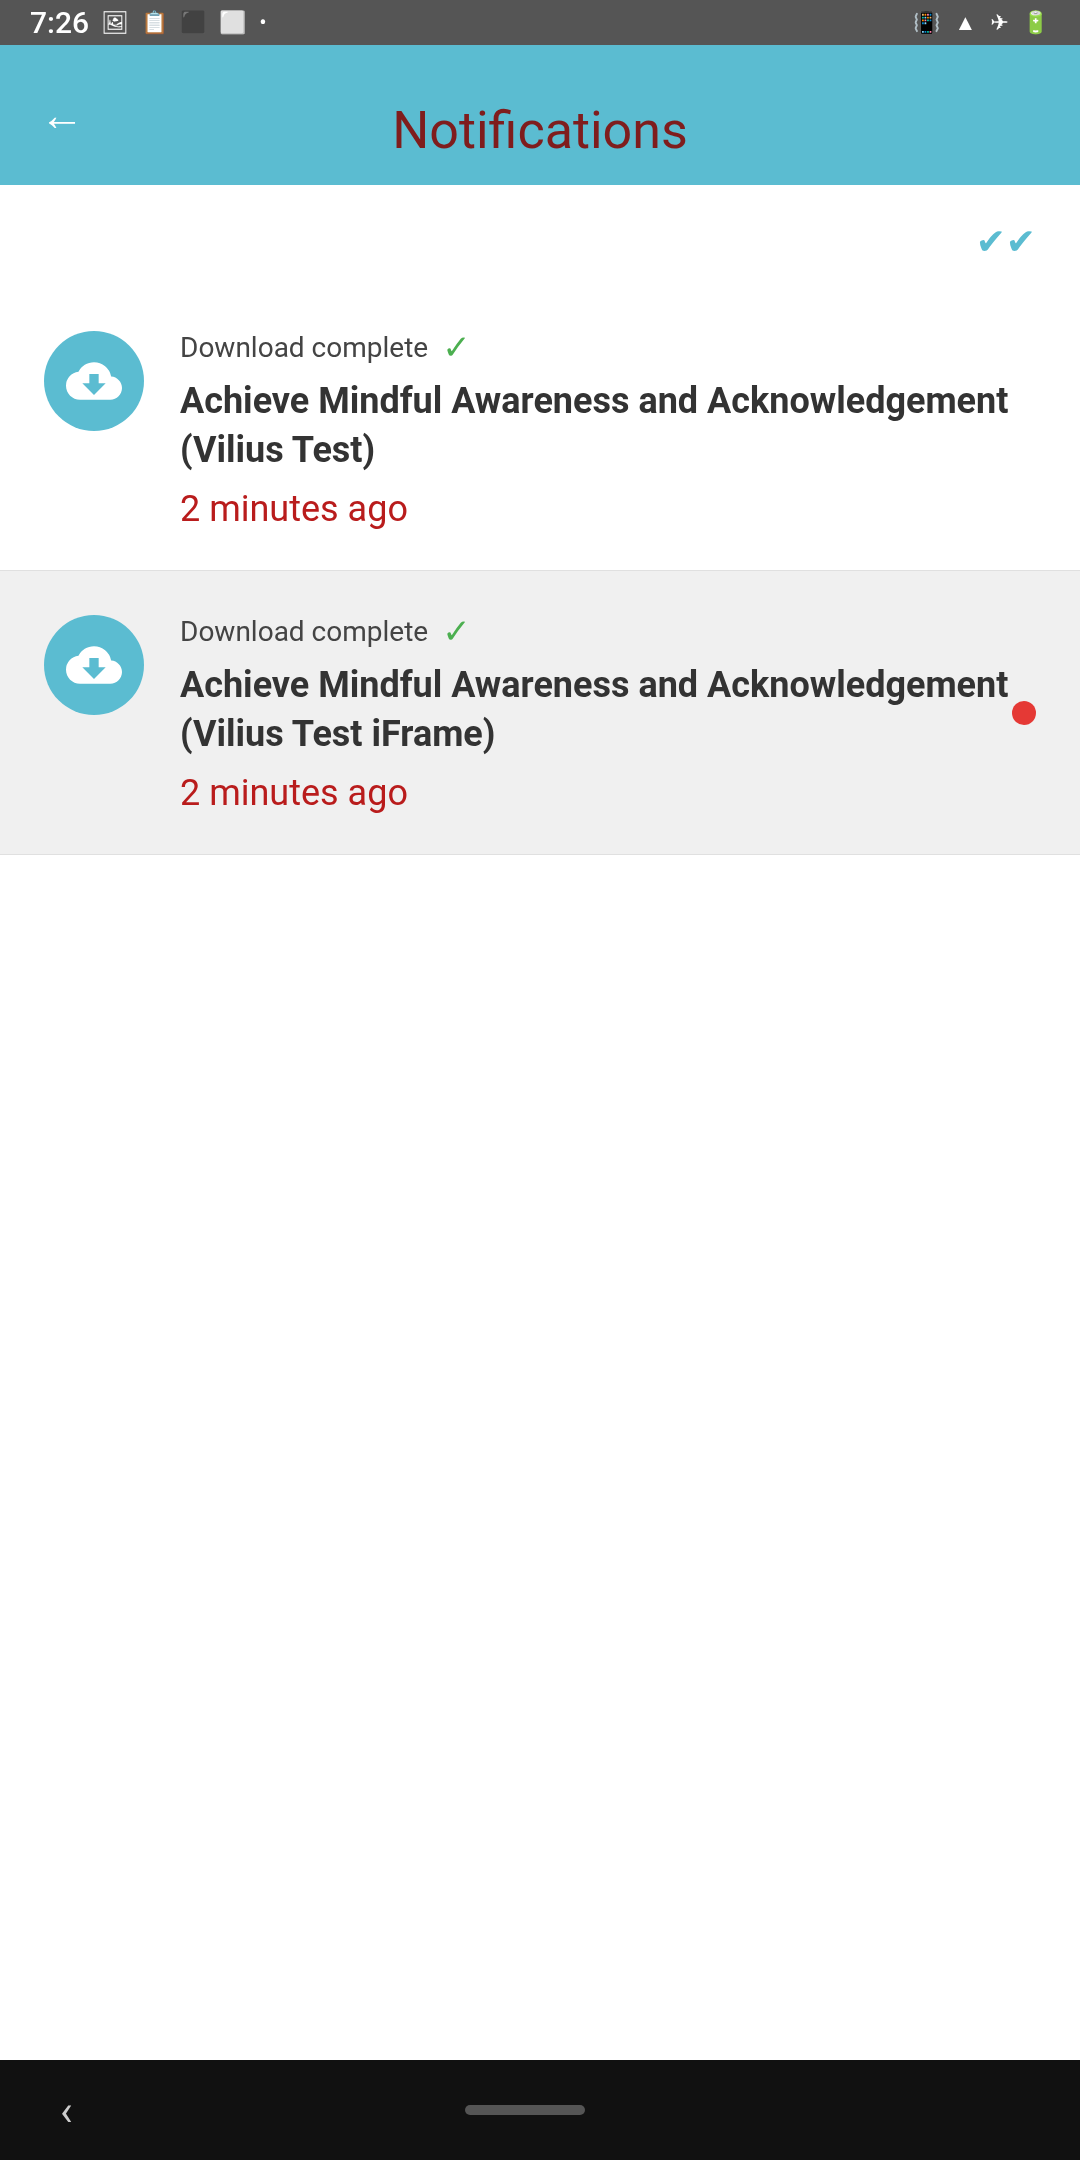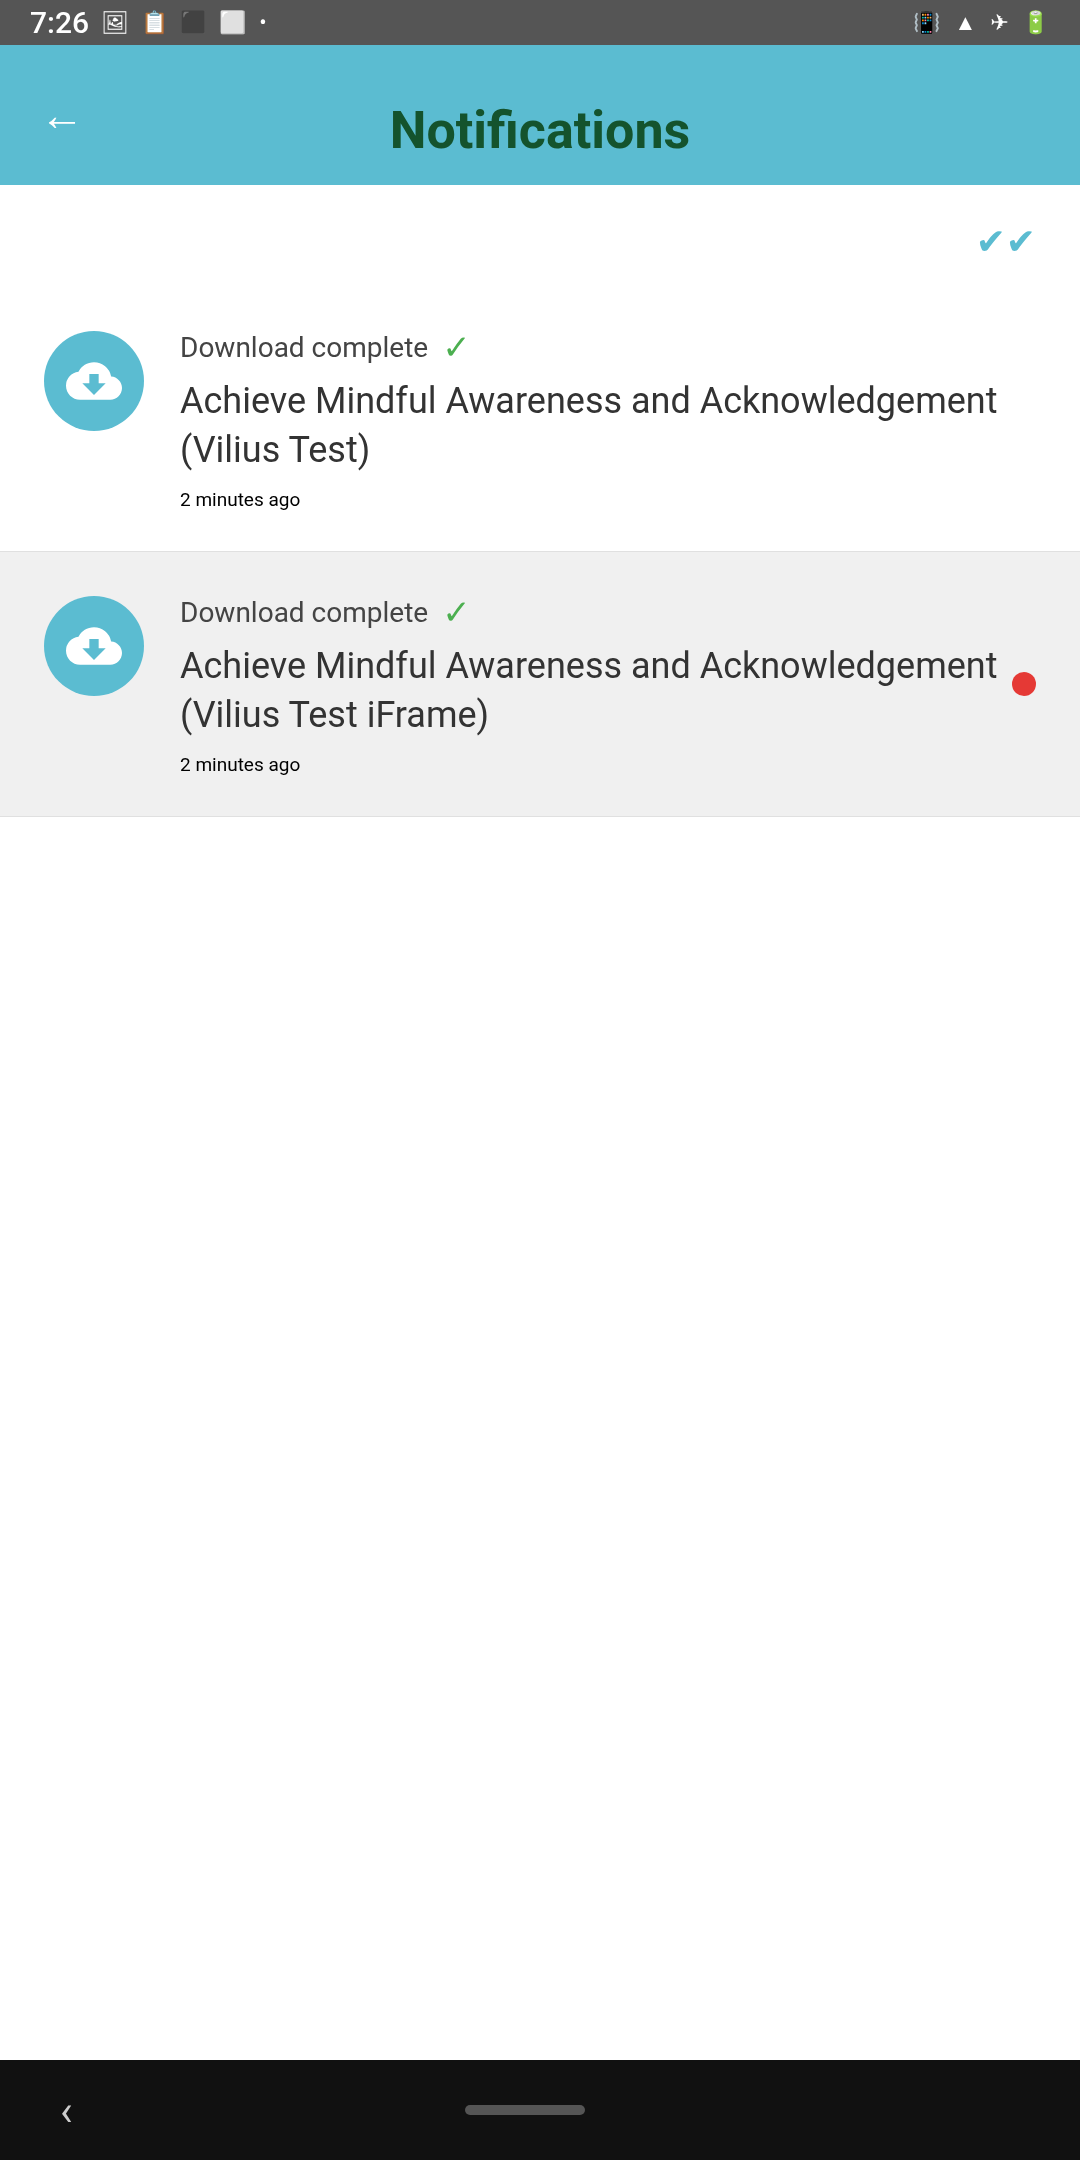--- a/index.html
+++ b/index.html
@@ -57,23 +57,23 @@
       flex-shrink: 0;
     }
     .back-btn {
       color: #fff;
       font-size: 44px;
       cursor: pointer;
       margin-right: 30px;
       line-height: 1;
     }
     .app-bar-title {
-      color: #14532d;
+      color: #7f1d1d;
       font-size: 52px;
-      font-weight: 700;
+      font-weight: 400;
       flex: 1;
       text-align: center;
       margin-right: 74px;
       margin-top: 30px;
     }
 
     
     .mark-all-row {
       display: flex;
       justify-content: flex-end;
@@ -148,27 +148,27 @@
       color: #444;
       font-weight: 400;
     }
     .notif-check {
       color: #4caf50;
       font-size: 34px;
     }
     .notif-title {
       font-size: 36px;
       color: #333;
-      font-weight: 400;
+      font-weight: 700;
       line-height: 1.35;
       margin-bottom: 14px;
     }
     .notif-time {
-      font-size: 19px;
-      color: #000000;
+      font-size: 36px;
+      color: #b91c1c;
     }
 
     .unread-dot {
       width: 24px;
       height: 24px;
       border-radius: 50%;
       background: #e53935;
       position: absolute;
       right: 44px;
       top: 50%;

